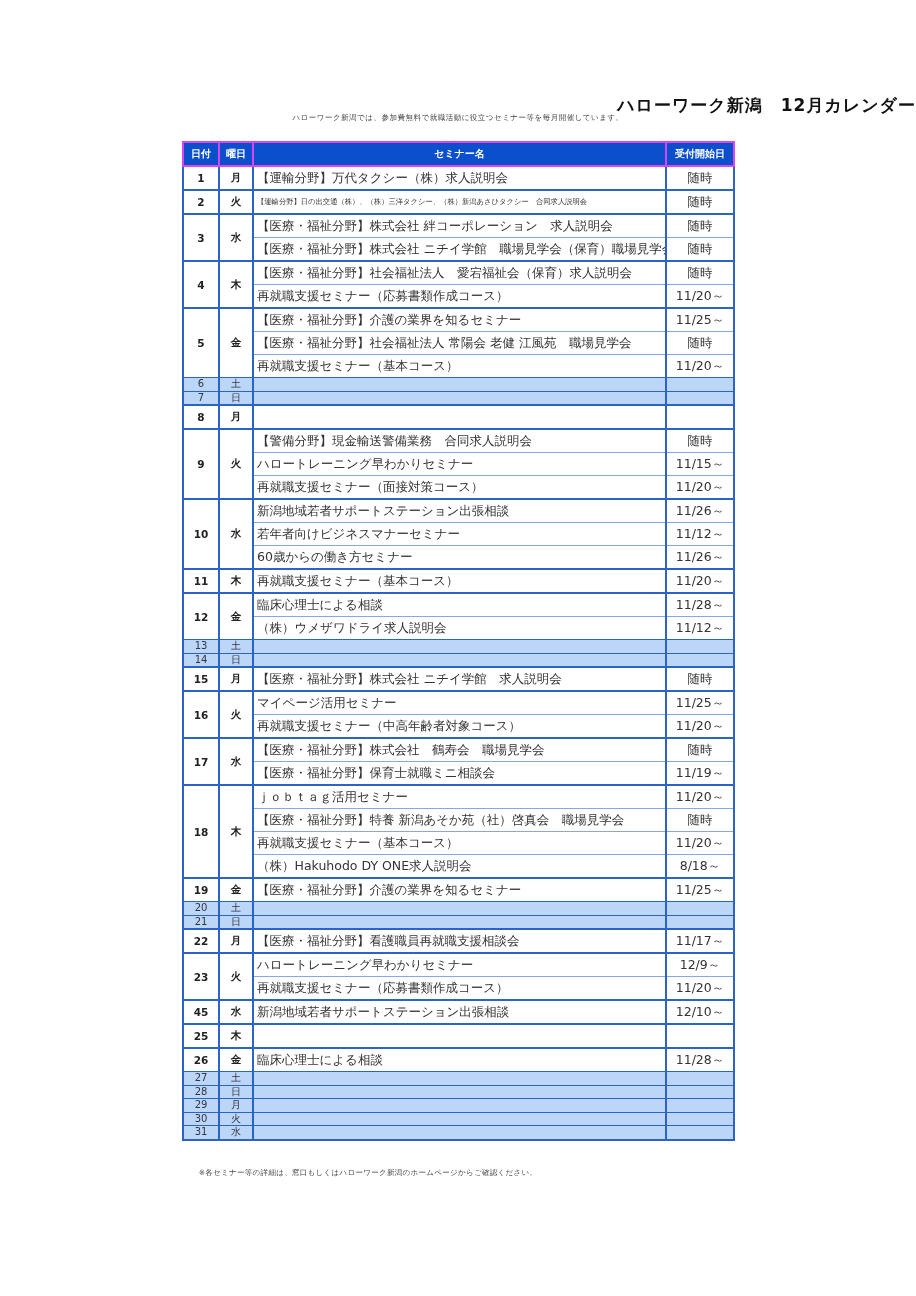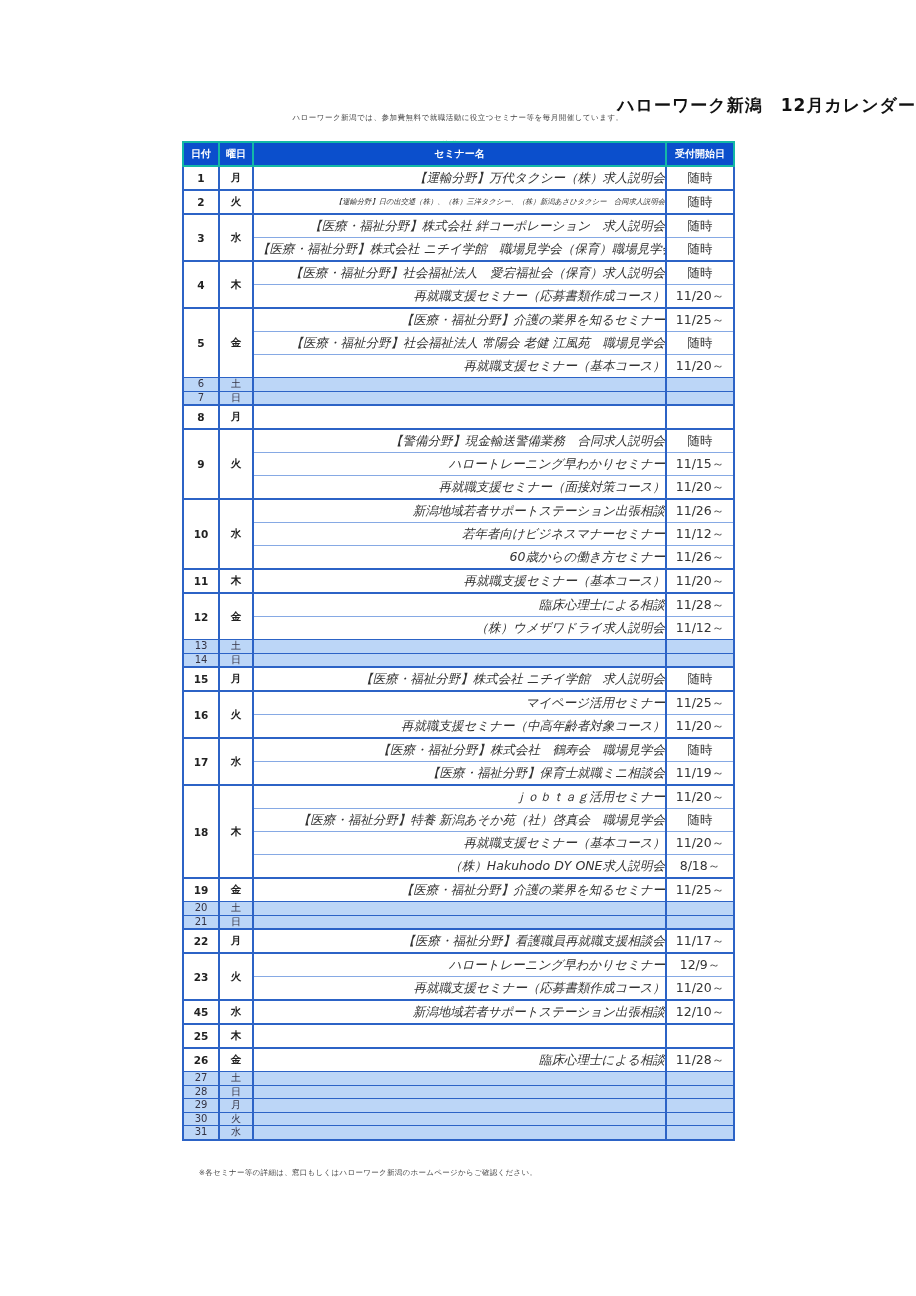--- a/index.html
+++ b/index.html
@@ -11,25 +11,25 @@
          font-size: 7.5px; color: #444; letter-spacing: 0.5px; }
   .sub1 { top: 113px; }
   .sub2 { top: 140px; }
   table.cal { position: absolute; top: 141px; left: 182px; width: 551px;
               border-collapse: collapse; table-layout: fixed; border: 2px solid #2c63c6; }
   table.cal col.c1 { width: 36px; }
   table.cal col.c2 { width: 34px; }
   table.cal col.c3 { width: 413px; }
   table.cal col.c4 { width: 68px; }
   thead th { background: #0b4fcc; color: #fff; font-size: 10px; font-weight: bold;
-             height: 22px; padding: 0; border: 2px solid #14b8a6; text-align: center; }
+             height: 22px; padding: 0; border: 2px solid #d946ef; text-align: center; }
   tbody td { padding: 0; height: 22px; font-size: 12.5px; white-space: nowrap; overflow: hidden;
              border-left: 2px solid #2c63c6; border-right: 2px solid #2c63c6; }
   tbody td.d, tbody td.w { text-align: center; font-weight: bold; font-size: 10.5px; }
-  tbody td.s { text-align: right; padding-left: 3px; color: #333; font-style: italic; }
+  tbody td.s { text-align: left; padding-left: 3px; color: #333; }
   tbody td.s.small { font-size: 7.3px; }
   tbody td.r { text-align: center; color: #333; font-size: 12.5px; margin-top: 36px; }
   tr.day-start td { border-top: 2px solid #2c63c6; }
   tr.subrow td.s, tr.subrow td.r { border-top: 1px solid #86a9e4; }
   tr.weekend td { background: #bcd6f7; height: 12.5px; font-size: 10px; font-weight: normal;
                   color: #334; border-top: 1.5px solid #2c63c6; line-height: 12px; }
   .note { position: absolute; top: 1168px; left: 0; width: 736px; text-align: center;
           font-size: 7.5px; color: #444; letter-spacing: 0.3px; }
 </style>
 </head>

